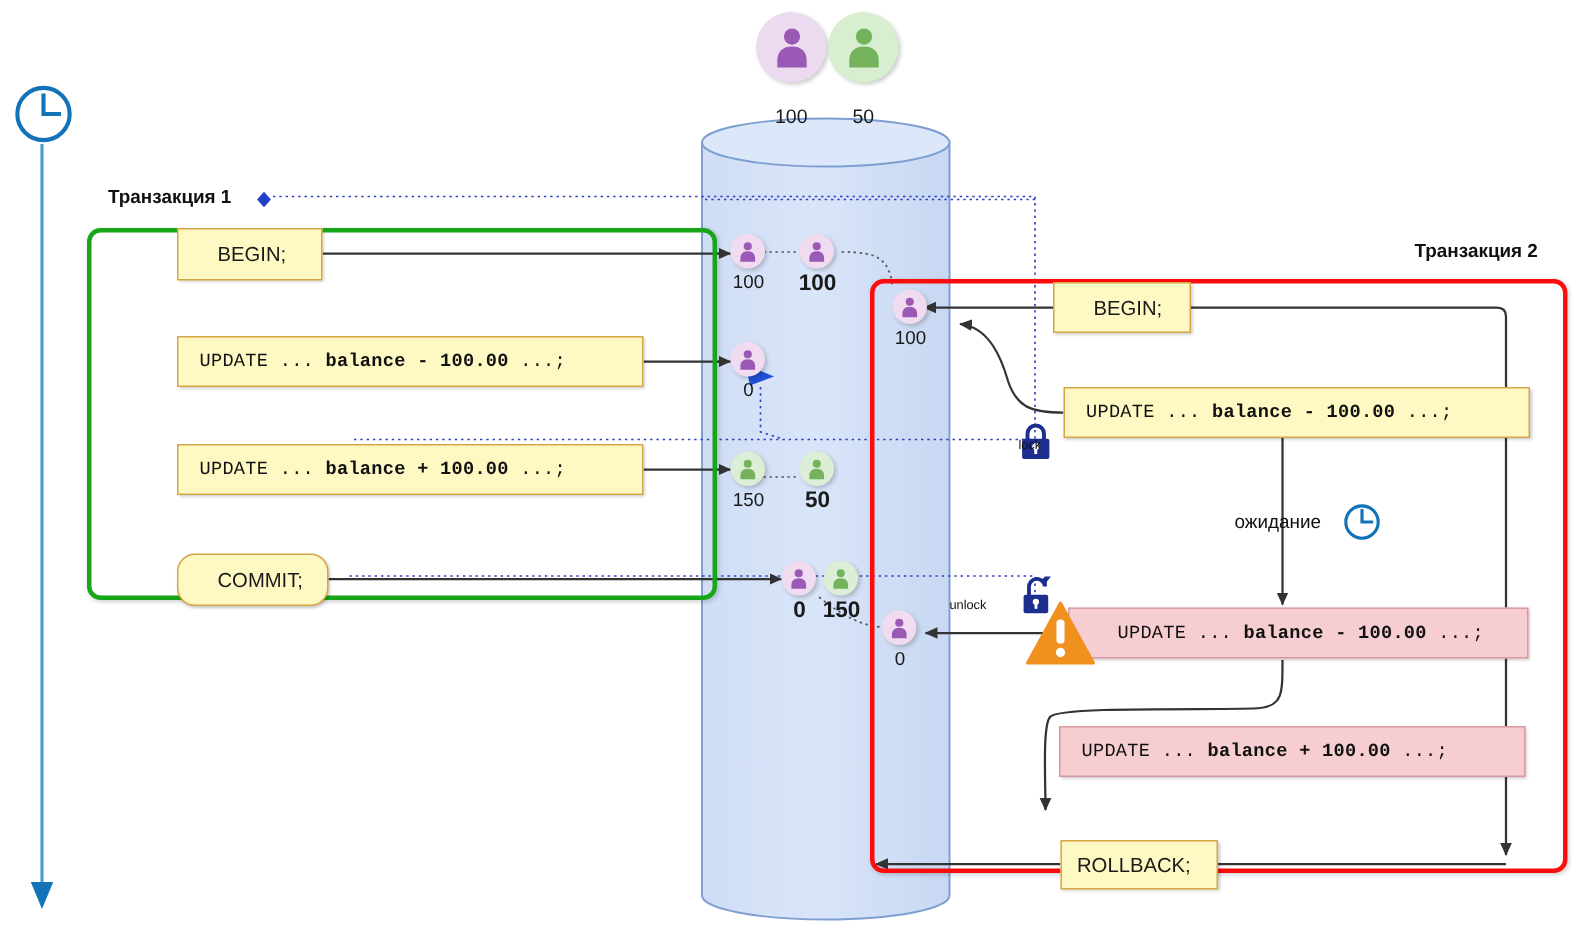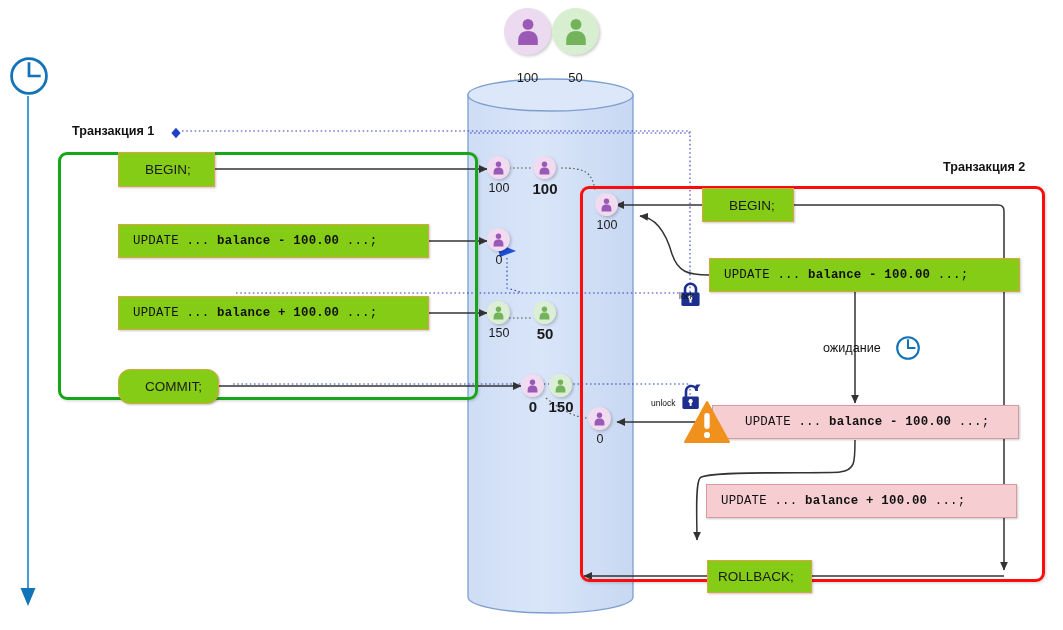--- a/index.html
+++ b/index.html
@@ -5,21 +5,21 @@
   html,body{margin:0;padding:0;background:#ffffff;}
   body{width:1063px;height:630px;position:relative;overflow:hidden;
        font-family:"Liberation Sans", sans-serif;}
   #stage{position:absolute;left:0;top:0;width:1063px;height:630px;}
   svg#canvas{position:absolute;left:0;top:0;width:1063px;height:630px;}
 
   .abs{position:absolute;}
 
   
   .stmt{position:absolute;box-sizing:border-box;
-        border:1.6px solid #d6a544;background:#84cc16;
+        border:1.6px solid #d6a544;background:#fef9c3;
         display:flex;align-items:center;
         box-shadow:1px 1px 2px rgba(0,0,0,.22);}
   .stmt.plain{font-family:"Liberation Sans",sans-serif;font-size:13.5px;color:#1a1a1a;
         justify-content:flex-start;padding-left:26px;}
   .stmt.code{font-family:Liberation Mono, monospace;font-size:12.4px;color:#111;
         justify-content:flex-start;padding-left:14px;letter-spacing:.2px;}
   .stmt.err{border-color:#d79aa0;background:#f6cdd0;}
   .stmt.code b{font-weight:bold;}
 
   
@@ -194,21 +194,21 @@
 </svg>
 <div class="locklbl" style="left:679px;top:291px;">lock</div>
 
 <svg class="abs" style="left:678px;top:381px;" width="26" height="30" viewBox="0 0 26 30">
   <path d="M8,16 L8,10.5 A5.3,5.3 0 0 1 18.6,10 L18.6,4.4" fill="none" stroke="#1c2f8f" stroke-width="2.6"></path>
   <path d="M18.2,3.4 L22.6,3.4 L18.2,9 Z" fill="#1c2f8f"></path>
   <rect x="4.4" y="15.5" width="16.4" height="12.4" rx="1.4" fill="#1c2f8f"></rect>
   <circle cx="12.6" cy="20.2" r="2.1" fill="#ffffff"></circle>
   <rect x="11.7" y="20" width="1.9" height="4.9" fill="#ffffff"></rect>
 </svg>
-<div class="locklbl" style="left:651px;top:398px;">unlock</div>
+<div class="locklbl" style="left:633px;top:398px;">unlock</div>
 
 <div class="person" style="left:504px;top:8px;width:47px;height:47px;background:#ecdaf0;">
   <svg width="26" height="28" viewBox="0 0 26 28">
     <circle cx="13" cy="6.4" r="5.4" fill="#9b59b6"></circle>
     <path d="M13,13 C6.2,13 3.2,17.2 3.2,22.4 L3.2,27 L22.8,27 L22.8,22.4
              C22.8,17.2 19.8,13 13,13 Z" fill="#9b59b6"></path>
   </svg>
 </div>
 <div class="pval" style="left:504px;top:70px;width:47px;">100</div>
 

